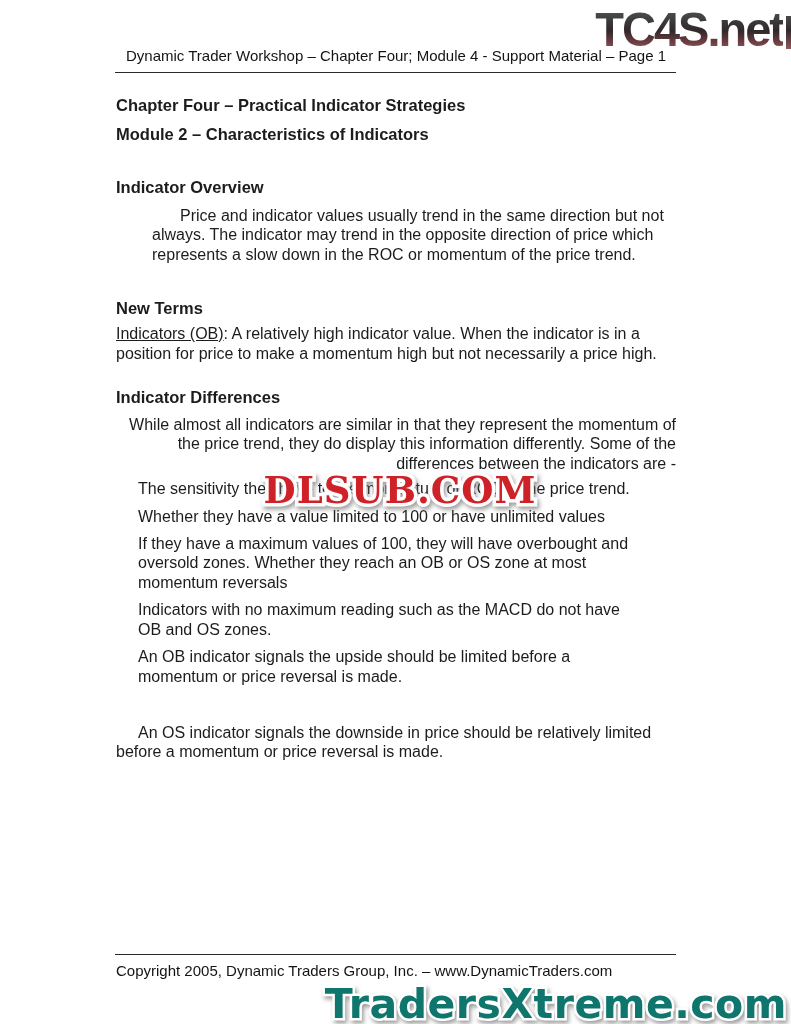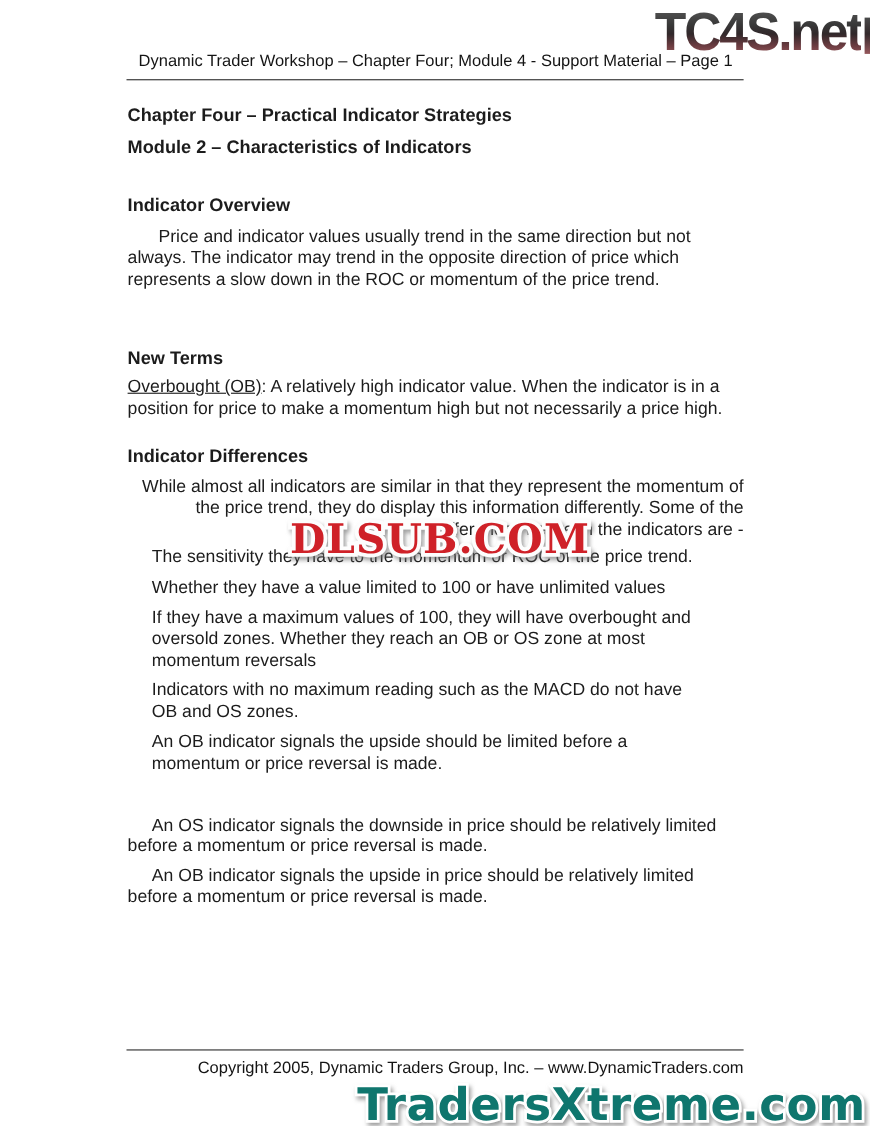--- a/index.html
+++ b/index.html
@@ -66,24 +66,24 @@
     left: 116px;
     width: 560px;
     font-size: 16px;
     line-height: 19.4px;
   }
   .h-main { font-size: 16.5px; font-weight: bold; line-height: 20px; }
   .h-chapter { margin-top: 7px; }
   .h-module  { margin-top: 9px; }
   .h-section { font-size: 16.5px; font-weight: bold; line-height: 20px; }
   .h-overview { margin-top: 33px; }
-  .h-newterms { margin-top: 52px; }
+  .h-newterms { margin-top: 34px; }
   .h-diff     { margin-top: 24px; }
   .p-body { margin-top: 7px; }
-  .p-indent { text-indent: 28px; }
+  .p-indent { text-indent: 28px; margin-left: 36px; }
   .p-first  { margin-top: 9px; }
   .p-ob { margin-top: 6px; }
   .p-os { margin-top: 10px; }
   .p-while { margin-top: 8px; text-align: right; }
   .term-underline { text-decoration: underline; }
   .items { margin-left: 22px; width: 506px; }
   .item { margin-top: 8px; }
   .item-first { margin-top: 6px; }
   .p-closing { text-indent: 22px; width: 552px; }
   .p-closing-1 { margin-top: 37px; }
@@ -115,21 +115,21 @@
     left: 115px;
     width: 561px;
     height: 0;
     border-top: 1px solid #2a2a2a;
   }
   .copyright {
     position: absolute;
     top: 962px;
     left: 116px;
     width: 560px;
-    text-align: right;
+    text-align: left;
     font-size: 15px;
     color: #141414;
     white-space: nowrap;
   }
   .tradersxtreme-logo {
     position: absolute;
     top: 982px;
     right: 4px;
     font-family: "DejaVu Sans", sans-serif;
     font-weight: bold;
@@ -154,35 +154,34 @@
   <div class="header-rule"></div>
 
   <div class="content">
     <div class="h-main h-chapter">Chapter Four – Practical Indicator Strategies</div>
     <div class="h-main h-module">Module 2 – Characteristics of Indicators</div>
 
     <div class="h-section h-overview">Indicator Overview</div>
     <p class="p-body p-first p-indent">Price and indicator values usually trend in the same direction but not always. The indicator may trend in the opposite direction of price which represents a slow down in the ROC or momentum of the price trend.</p>
 
     <div class="h-section h-newterms">New Terms</div>
-    <p class="p-body p-ob"><span class="term-underline">Overbought (OB)</span><span>: A relatively high indicator value. When the indicator is in a position for price to make a momentum high but not necessarily a price high.</span></p>
+    <p class="p-body p-ob"><span class="term-underline">Indicators (OB)</span><span>: A relatively high indicator value. When the indicator is in a position for price to make a momentum high but not necessarily a price high.</span></p>
 
     <div class="h-section h-diff">Indicator Differences</div>
     <p class="p-body p-while">While almost all indicators are similar in that they represent the momentum of the price trend, they do display this information differently. Some of the differences between the indicators are -</p>
 
     <div class="items">
       <p class="item item-first">The sensitivity they have to the momentum or ROC of the price trend.</p>
       <p class="item">Whether they have a value limited to 100 or have unlimited values</p>
       <p class="item">If they have a maximum values of 100, they will have overbought and oversold zones. Whether they reach an OB or OS zone at most momentum reversals</p>
       <p class="item">Indicators with no maximum reading such as the MACD do not have OB and OS zones.</p>
       <p class="item">An OB indicator signals the upside should be limited before a momentum or price reversal is made.</p>
     </div>
 
     <p class="p-closing p-closing-1">An OS indicator signals the downside in price should be relatively limited before a momentum or price reversal is made.</p>
-    <p class="p-closing p-closing-2">An OB indicator signals the upside in price should be relatively limited before a momentum or price reversal is made.</p>
   </div>
 
   <div class="dlsub-watermark">DLSUB.COM</div>
 
   <div class="footer-rule"></div>
   <div class="copyright">Copyright 2005, Dynamic Traders Group, Inc. – www.DynamicTraders.com</div>
   <div class="tradersxtreme-logo">TradersXtreme.com</div>
 
 </div>
 

